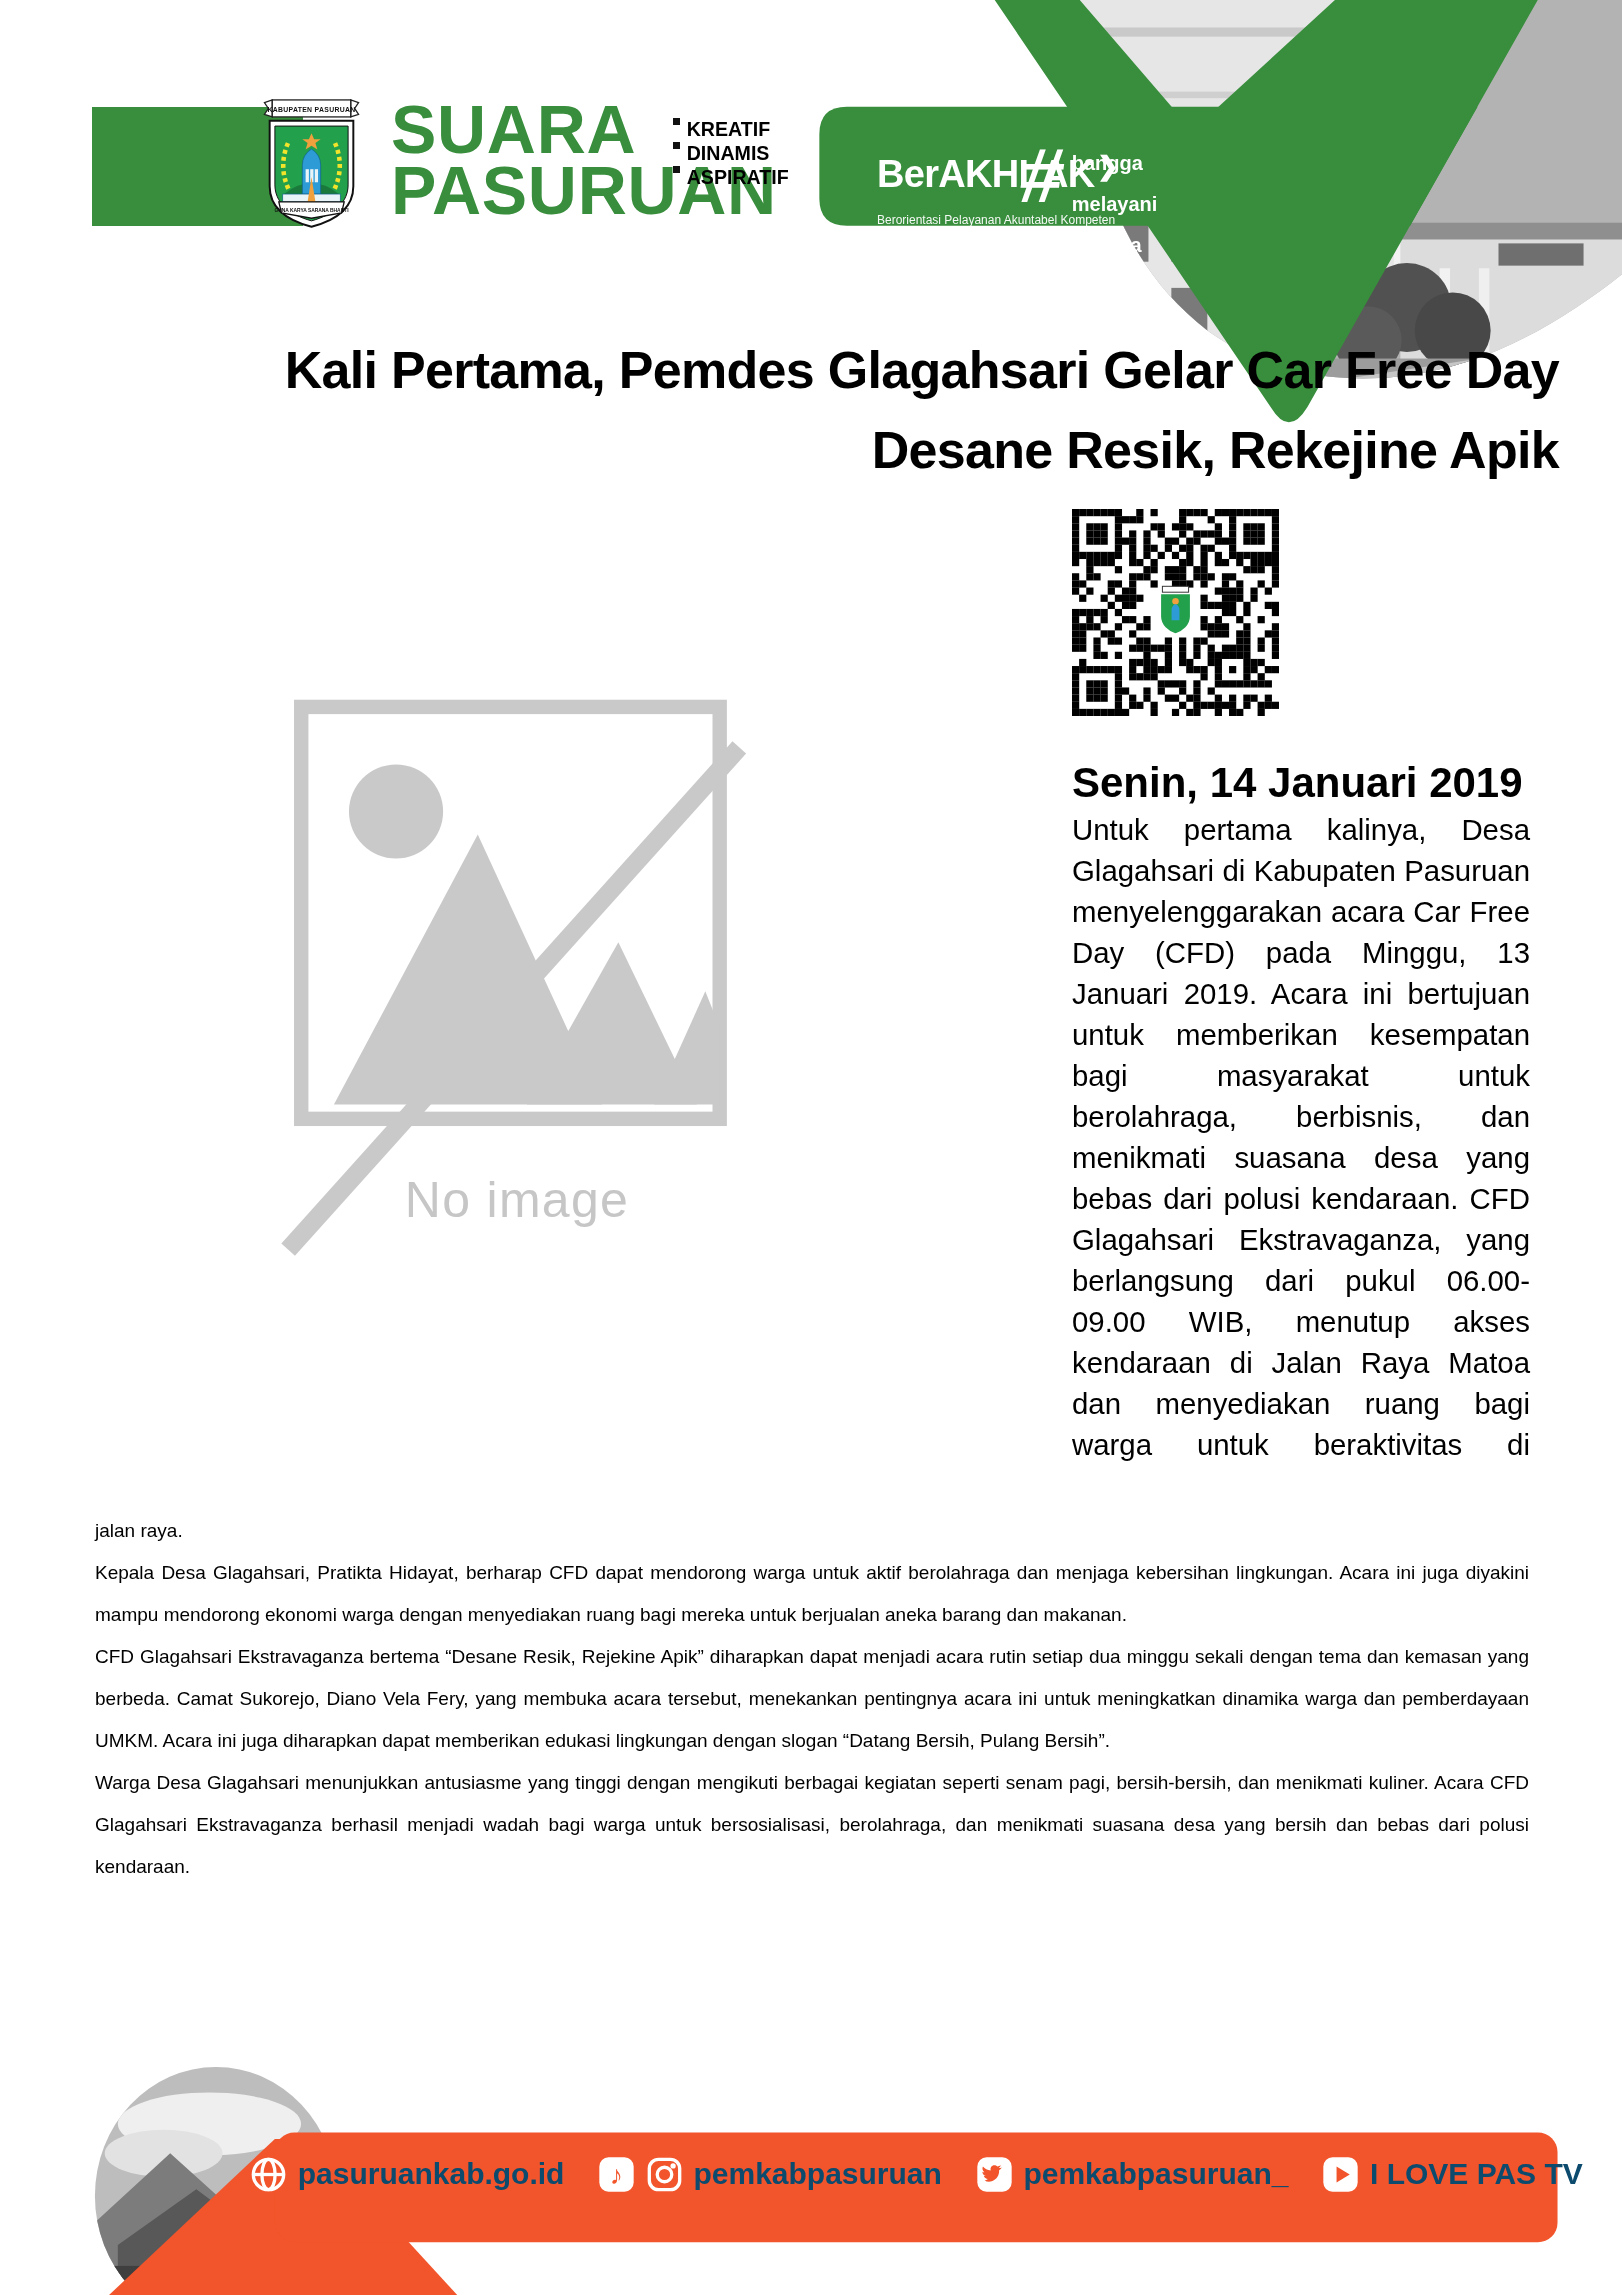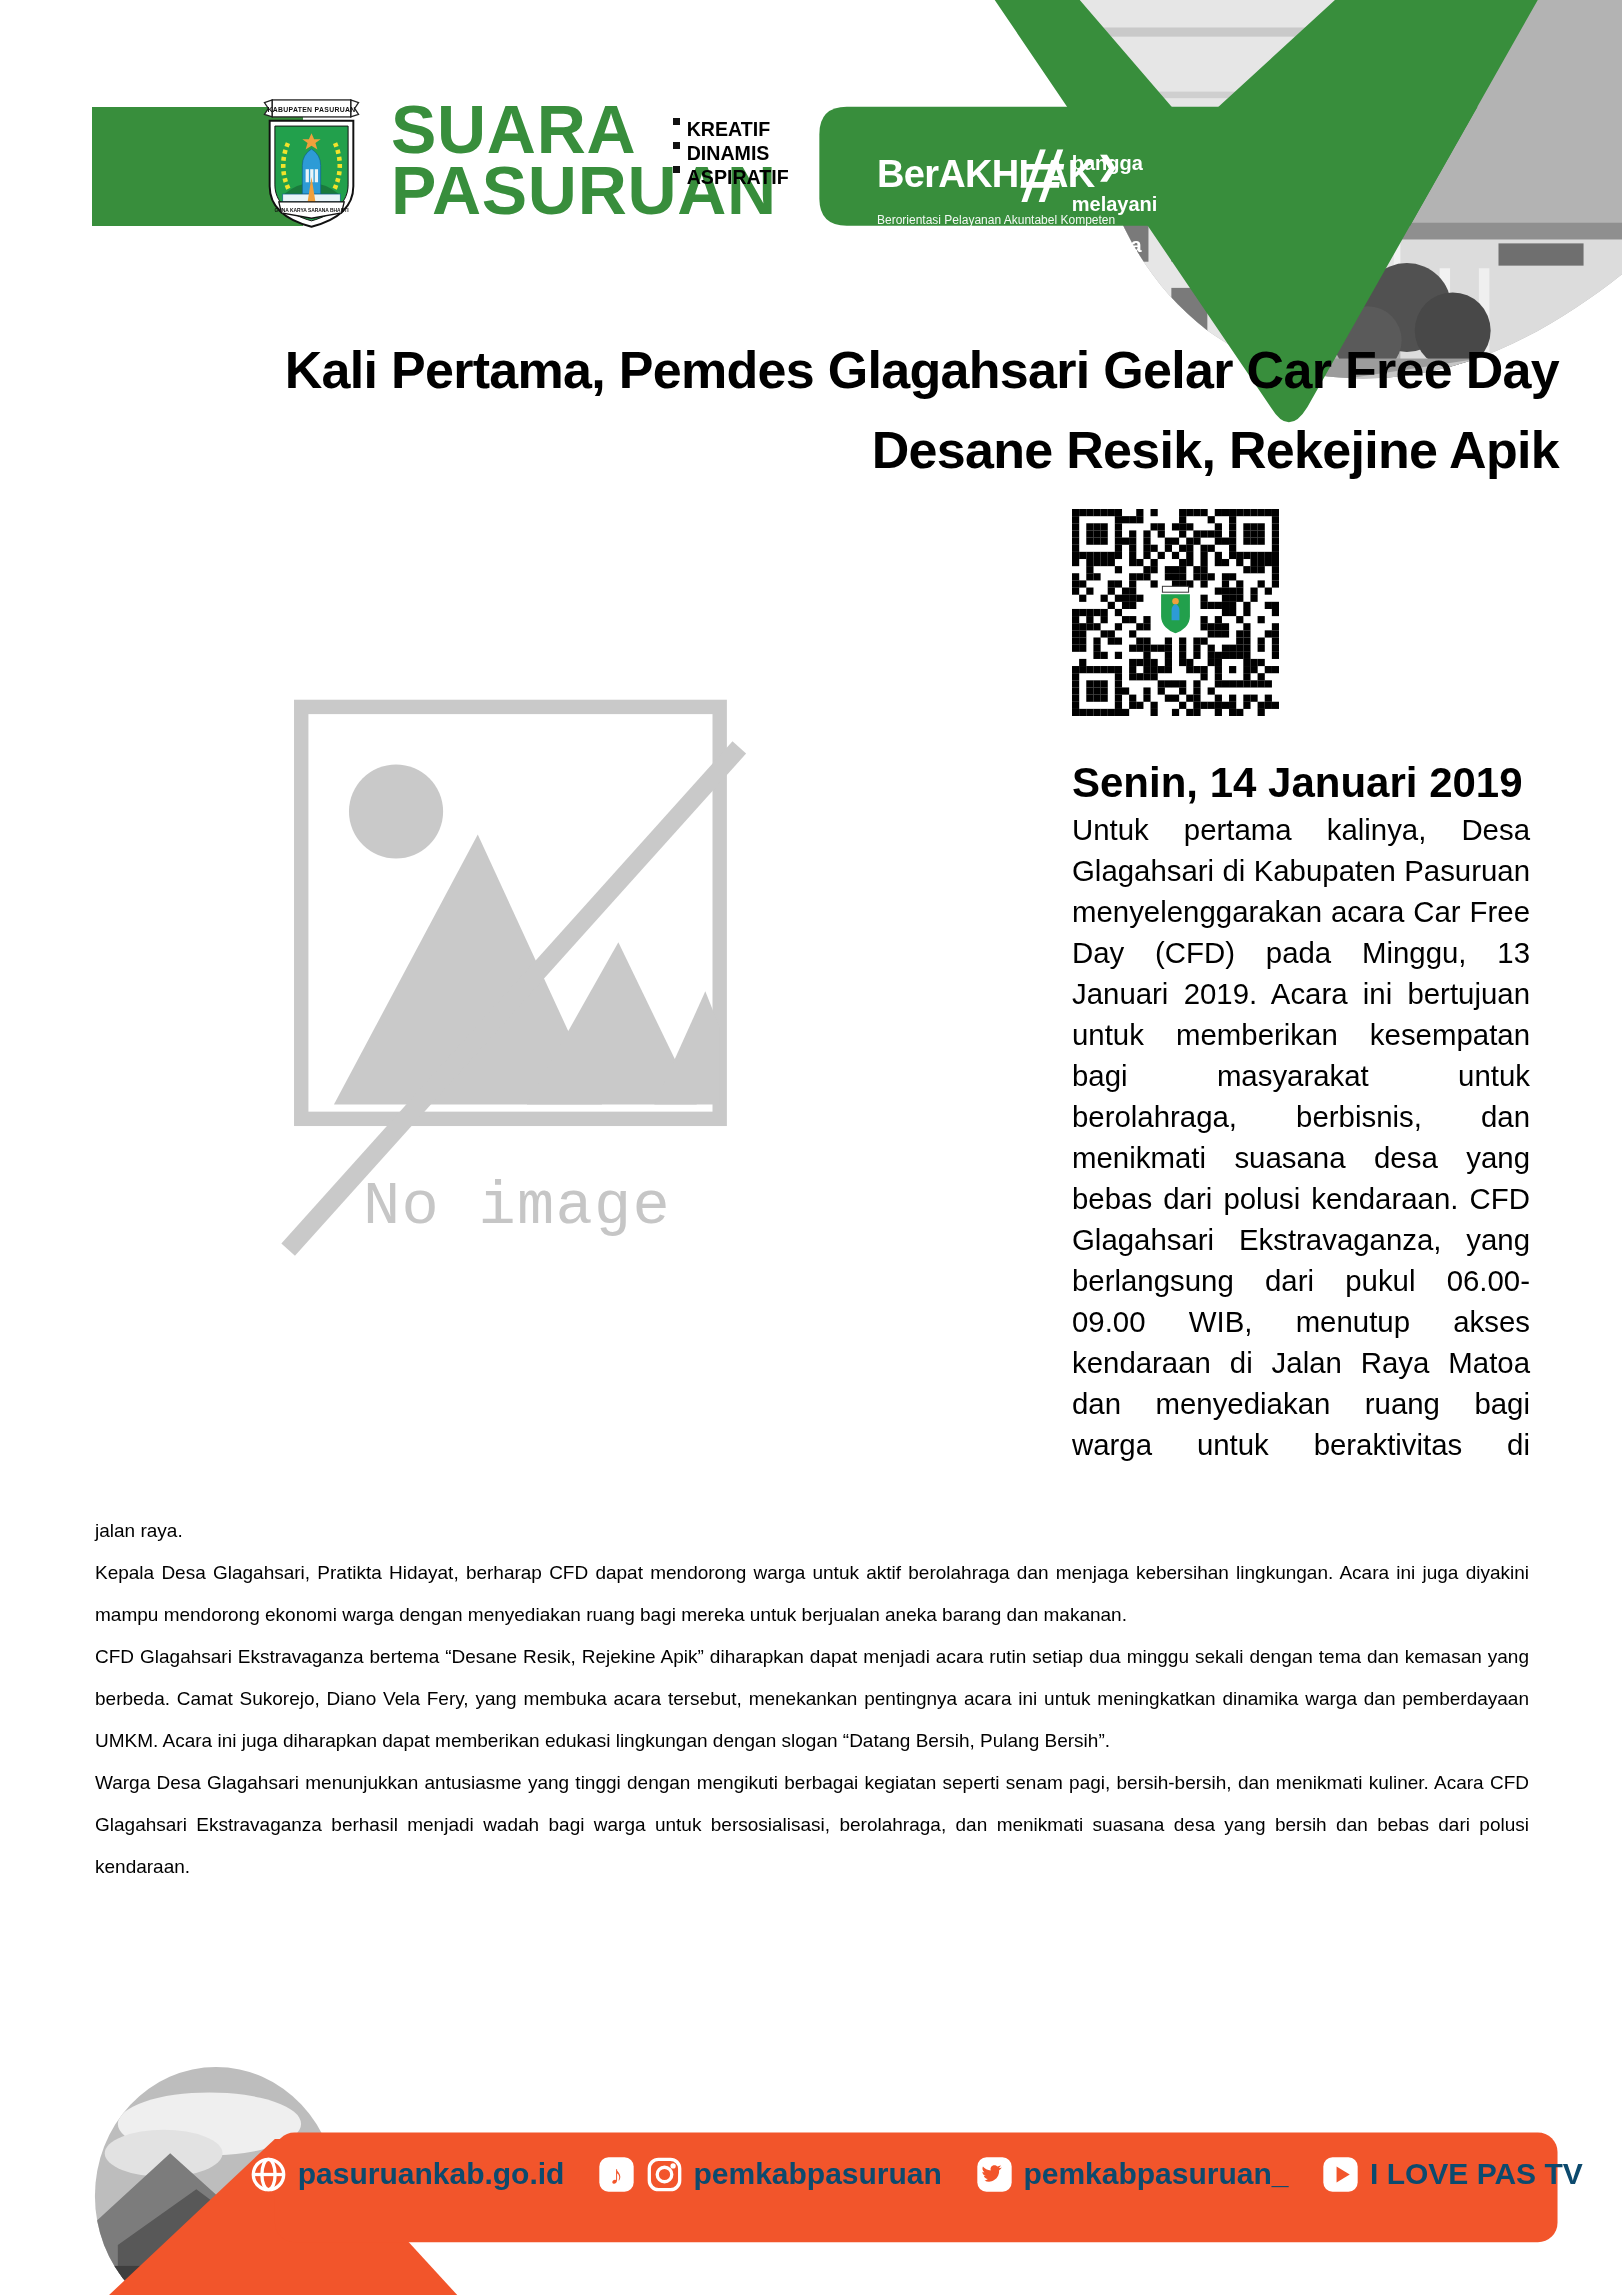--- a/index.html
+++ b/index.html
@@ -28,21 +28,21 @@
   
   .title{left:2px;top:330px;width:1557px;text-align:right;font-weight:bold;
          font-size:52px;line-height:80px;letter-spacing:-0.7px;}
   .date{left:1072px;top:759px;font-size:42px;font-weight:bold;}
   .intro-col{left:1072px;top:809px;width:458px;font-size:29.4px;line-height:41px;
              text-align:justify;text-align-last:justify;}
   .bodytext{left:95px;top:1510px;width:1434px;font-size:19px;line-height:42px;text-align:justify;}
   .bodytext p{margin:0;}
 
   .noimg-label{left:262px;top:1171px;width:510px;text-align:center;
-               font-size:62px;color:#c6c6c6;letter-spacing:1.3px;font-family:Liberation Mono, monospace;}
+               font-size:50px;color:#c6c6c6;letter-spacing:1.3px;}
 
   
   .social-row{left:275px;top:2132px;width:1283px;height:84px;display:flex;align-items:center;
               justify-content:center;gap:34px;color:#0c4a6e;font-size:30px;font-weight:bold;z-index:5;}
   .social-item{display:flex;align-items:center;gap:10.5px;white-space:nowrap;}
   svg{display:block;}
 </style>
 </head>
 <body>
 

